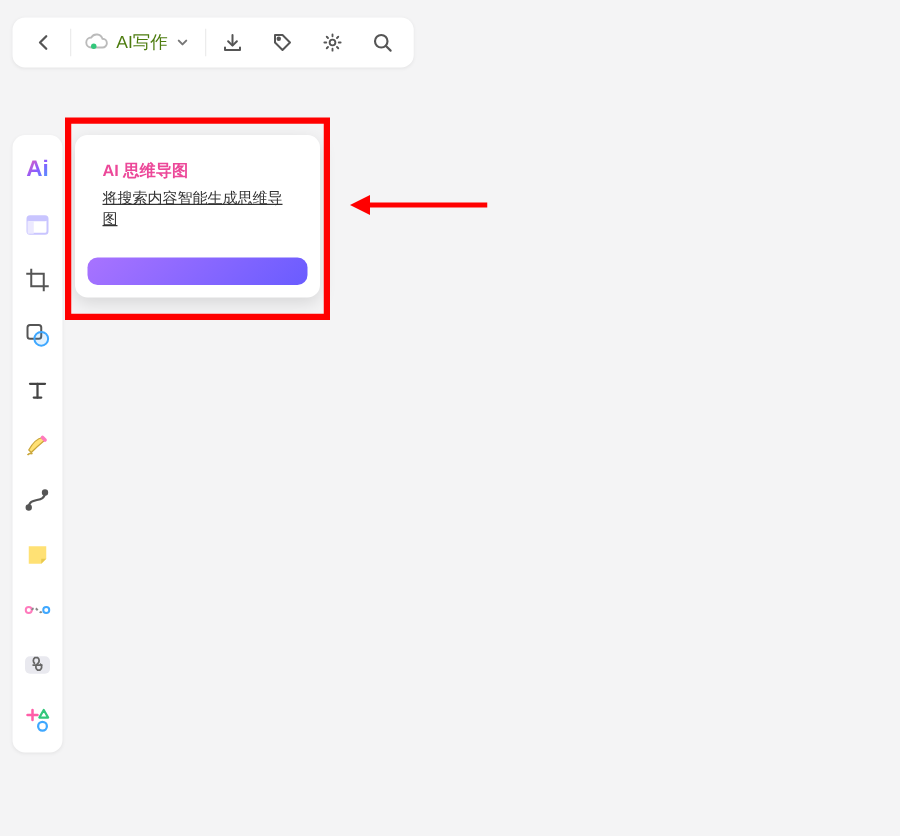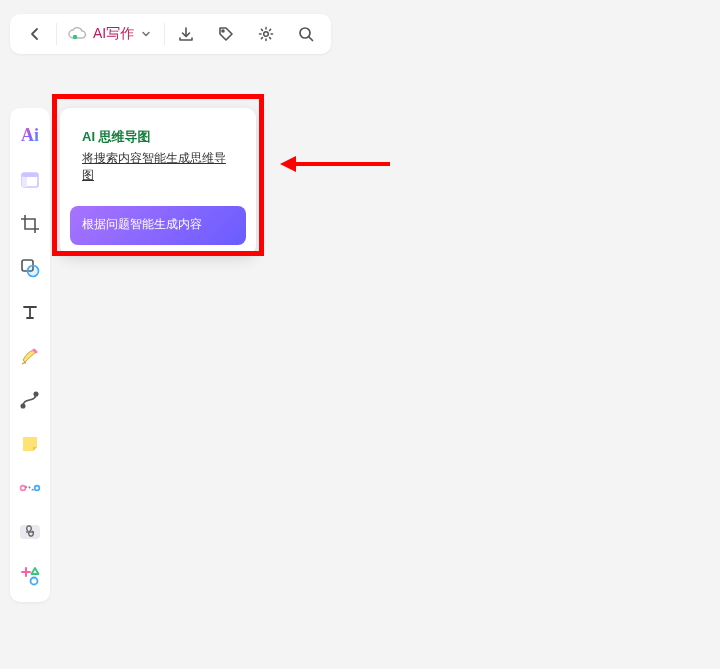--- a/index.html
+++ b/index.html
@@ -44,21 +44,21 @@
   .ai-write {
     display: flex;
     align-items: center;
     gap: 6px;
     padding: 0 10px 0 8px;
     height: 38px;
     cursor: pointer;
   }
   .ai-write .label {
     font-size: 14px;
-    color: #be185d;
+    color: #4d7c0f;
   }
 
   
   .sidebar {
     position: absolute;
     left: 10px;
     top: 108px;
     width: 40px;
     background: #ffffff;
     border-radius: 10px;
@@ -74,21 +74,20 @@
     height: 40px;
     display: flex;
     align-items: center;
     justify-content: center;
     cursor: pointer;
     border-radius: 6px;
     color: #555;
   }
   .sidebar .tool.ai-tool {
     height: 42px;
-    font-family: Liberation Serif, serif;
   }
   .ai-badge {
     font-weight: 700;
     font-size: 18px;
     background: linear-gradient(135deg, #ff5ea8 0%, #8a5cff 50%, #3fa8ff 100%);
     -webkit-background-clip: text;
     background-clip: text;
     color: transparent;
   }
 
@@ -110,21 +109,21 @@
     border-radius: 8px;
     padding: 10px 12px 12px 12px;
     cursor: pointer;
   }
   .ai-card.mind {
     background: #ffffff;
   }
   .ai-card.mind .title {
     font-size: 13px;
     font-weight: 600;
-    color: #15803d;
+    color: #ec4899;
     margin-bottom: 4px;
   }
   .ai-card.mind .desc {
     font-size: 12px;
     color: #333;
     text-decoration: underline;
   }
   .ai-card.answer {
     background: linear-gradient(135deg, #a873ff 0%, #6a5cff 100%);
   }
@@ -329,21 +328,20 @@
   </div>
 
 </div>
 
 <div class="ai-panel">
   <div class="ai-card mind">
     <div class="title">AI 思维导图</div>
     <div class="desc">将搜索内容智能生成思维导图</div>
   </div>
   <div class="ai-card answer">
-    <div class="desc">根据问题智能生成内容</div>
   </div>
 </div>
 
 <div class="highlight-box"></div>
 <svg class="arrow" viewBox="0 0 110 20">
   <line x1="110" y1="10" x2="14" y2="10" stroke="#ff0000" stroke-width="4"></line>
   <polygon points="0,10 16,2 16,18" fill="#ff0000"></polygon>
 </svg>
 
 </body></html>

